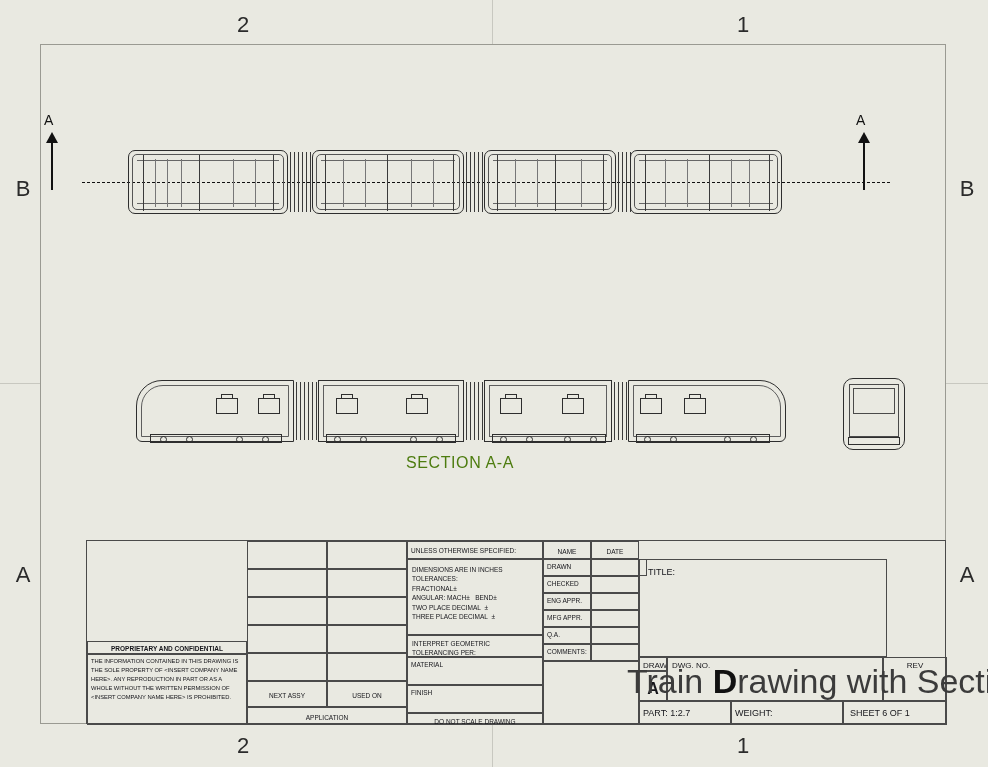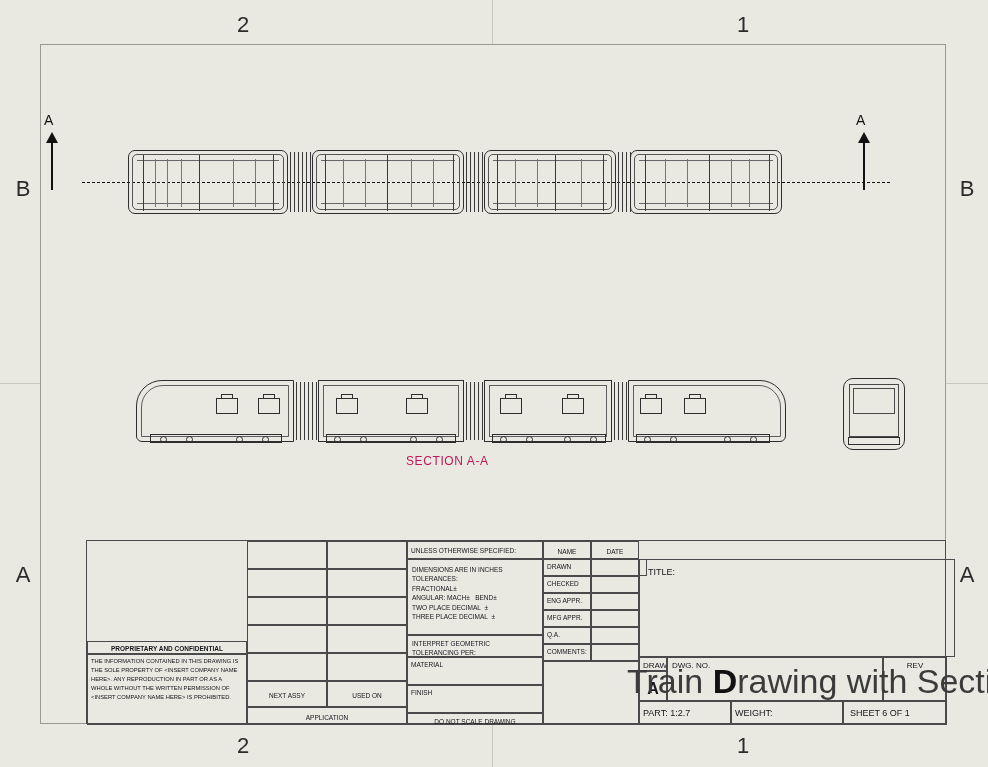--- a/index.html
+++ b/index.html
@@ -169,23 +169,23 @@
   }
   .wheel {
     position: absolute;
     width: 7px; height: 7px;
     border: 1px solid #2e2e2e;
     border-radius: 50%;
     box-sizing: border-box;
   }
   .sec-label {
     position: absolute;
-    font-size: 12px;
+    font-size: 16px;
     letter-spacing: 0.6px;
-    color: #be185d;
+    color: #4d7c0f;
   }
 
   
   #endview {
     position: absolute;
     box-sizing: border-box;
     border: 1.5px solid #2e2e2e;
     border-radius: 10px;
   }
   #endview .inner {
@@ -504,21 +504,21 @@
     <div class="cell" style="left:504px; top:69px; width:48px; height:17px;"></div>
 
     <div class="cell" style="left:456px; top:86px; width:48px; height:17px;">Q.A.</div>
     <div class="cell" style="left:504px; top:86px; width:48px; height:17px;"></div>
 
     <div class="cell" style="left:456px; top:103px; width:48px; height:17px;">COMMENTS:</div>
     <div class="cell" style="left:504px; top:103px; width:48px; height:17px;"></div>
 
     <div class="cell" style="left:456px; top:120px; width:96px; height:64px;"></div>
 
-    <div class="cell txt9" style="left:552px; top:18px; width:316px; height:98px; padding:6px 8px;">TITLE:</div>
+    <div class="cell txt9" style="left:552px; top:18px; width:248px; height:98px; padding:6px 8px;">TITLE:</div>
 
     <div class="cell c" style="left:552px; top:116px; width:28px; height:14px; font-size:8px; padding-top:2px;">DRAWN</div>
     <div class="cell c bold" style="left:552px; top:130px; width:28px; height:30px; font-size:16px; padding-top:5px;">A</div>
 
     <div class="cell txt8" style="left:580px; top:116px; width:216px; height:44px; padding:2px 4px;">DWG.  NO.</div>
 
     <div class="cell c txt8" style="left:796px; top:116px; width:64px; height:44px; padding-top:2px;">REV</div>
 
     <div class="cell txt9" style="left:552px; top:160px; width:92px; height:24px; padding:5px 3px;">PART: 1:2.7</div>
     <div class="cell txt9" style="left:644px; top:160px; width:112px; height:24px; padding:5px 3px;">WEIGHT:</div>

